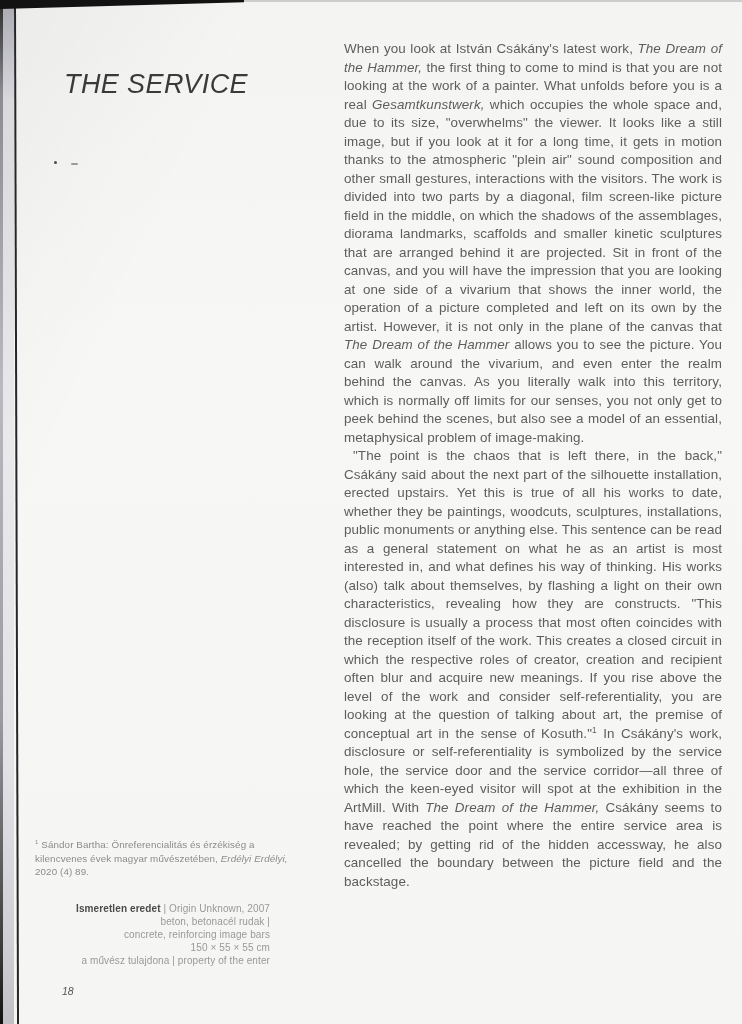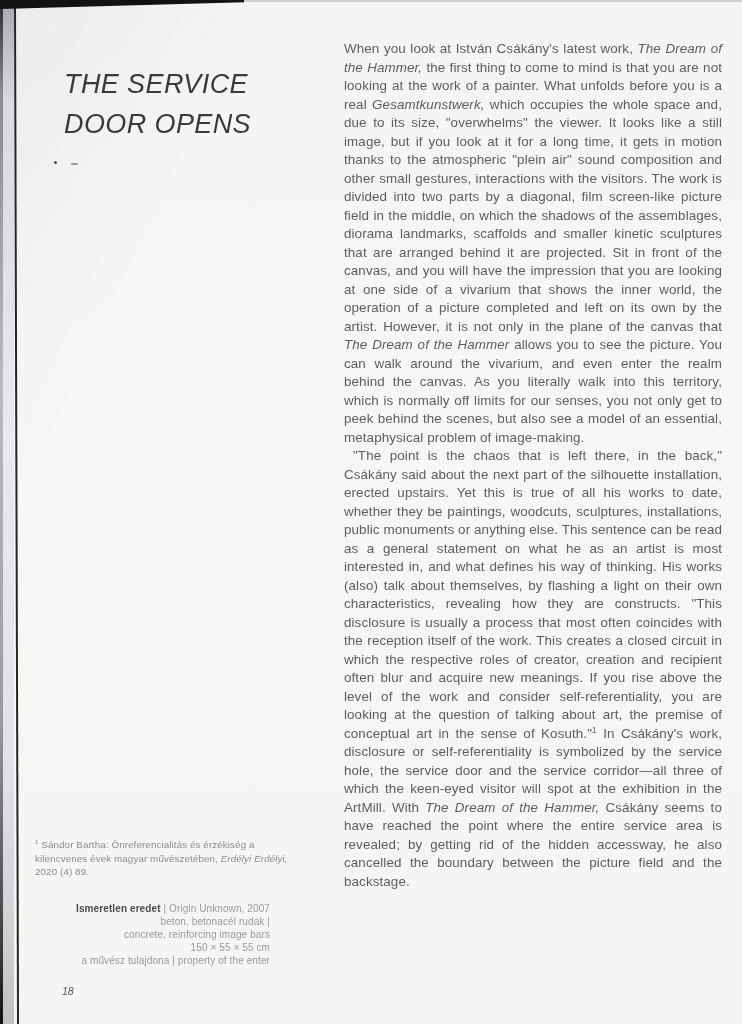--- a/index.html
+++ b/index.html
@@ -63,21 +63,20 @@
 <div class="scan">
 
   <div class="gutter"></div>
   <div class="gutter-edge"></div>
   <div class="spine-line"></div>
   <div class="top-line"></div>
   <div class="top-wedge"></div>
 
   <h1 class="page-title">
     <span>THE SERVICE</span><br>
-    <span>DOOR OPENS</span>
   </h1>
   <div class="title-dot"></div>
   <div class="title-dash"></div>
 
   <article class="body-col">
     <p><span>When you look at István Csákány's latest work, </span><em>The Dream of the Hammer,</em><span> the first thing to come to mind is that you are not looking at the work of a painter. What unfolds before you is a real </span><em>Gesamtkunstwerk,</em><span> which occupies the whole space and, due to its size, "overwhelms" the viewer. It looks like a still image, but if you look at it for a long time, it gets in motion thanks to the atmospheric "plein air" sound composition and other small gestures, interactions with the visitors. The work is divided into two parts by a diagonal, film screen-like picture field in the middle, on which the shadows of the assemblages, diorama landmarks, scaffolds and smaller kinetic sculptures that are arranged behind it are projected. Sit in front of the canvas, and you will have the impression that you are looking at one side of a vivarium that shows the inner world, the operation of a picture completed and left on its own by the artist. However, it is not only in the plane of the canvas that </span><em>The Dream of the Hammer</em><span> allows you to see the picture. You can walk around the vivarium, and even enter the realm behind the canvas. As you literally walk into this territory, which is normally off limits for our senses, you not only get to peek behind the scenes, but also see a model of an essential, metaphysical problem of image-making.</span></p>
     <p><span>"The point is the chaos that is left there, in the back," Csákány said about the next part of the silhouette installation, erected upstairs. Yet this is true of all his works to date, whether they be paintings, woodcuts, sculptures, installations, public monuments or anything else. This sentence can be read as a general statement on what he as an artist is most interested in, and what defines his way of thinking. His works (also) talk about themselves, by flashing a light on their own characteristics, revealing how they are constructs. "This disclosure is usually a process that most often coincides with the reception itself of the work. This creates a closed circuit in which the respective roles of creator, creation and recipient often blur and acquire new meanings. If you rise above the level of the work and consider self-referentiality, you are looking at the question of talking about art, the premise of conceptual art in the sense of Kosuth."</span><sup>1</sup><span> In Csákány's work, disclosure or self-referentiality is symbolized by the service hole, the service door and the service corridor—all three of which the keen-eyed visitor will spot at the exhibition in the ArtMill. With </span><em>The Dream of the Hammer,</em><span> Csákány seems to have reached the point where the entire service area is revealed; by getting rid of the hidden accessway, he also cancelled the boundary between the picture field and the backstage.</span></p>
   </article>
 
   <div class="footnote"><sup>1</sup><span> Sándor Bartha: Önreferencialitás és érzékiség a kilencvenes évek magyar művészetében, </span><em>Erdélyi Erdélyi,</em><span> 2020 (4) 89.</span></div>

